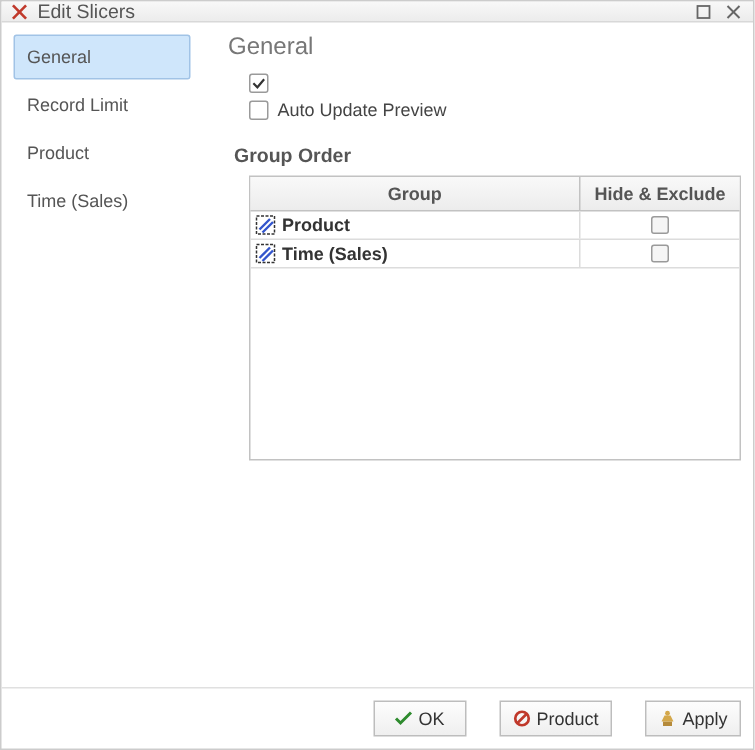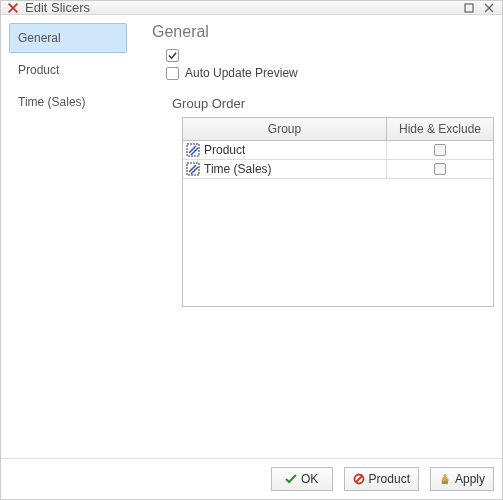--- a/index.html
+++ b/index.html
@@ -71,21 +71,22 @@
     font-size:12px;
     color:#444;
   }
   .cb {
     width:13px;height:13px;border:1px solid #9a9a9a;border-radius:2px;
     background:#fff;display:flex;align-items:center;justify-content:center;
     font-size:10px;color:#2b2b2b;cursor:pointer;
   }
   .group-order {
     margin-top:12px;
-    margin-left:16px;
+    margin-left:0;
+    font-weight:bold;
   }
   .group-order-title {
     font-size:13px;color:#555;margin-bottom:6px;margin-left:4px;
   }
   .edit-row {
     display:flex;align-items:center;gap:10px;
     margin-left:18px;
     margin-bottom:6px;
   }
   .edit-btn {
@@ -128,21 +129,21 @@
     width:14px;height:14px;
   }
   .small-cb {
     width:12px;height:12px;border:1px solid #9a9a9a;border-radius:2px;background:#f5f5f5;cursor:pointer;
   }
   .footer {
     border-top:1px solid #e0e0e0;
     padding:8px;
     display:flex;
     justify-content:flex-end;
-    gap:11px;
+    gap:22px;
   }
   .btn {
     min-width:62px;
     height:24px;
     border:1px solid #bdbdbd;
     background:linear-gradient(#fdfdfd,#efefef);
     display:flex;align-items:center;justify-content:center;
     gap:4px;
     font-size:12px;color:#333;cursor:pointer;
     padding:0 8px;
@@ -171,20 +172,21 @@
           <line x1="1" y1="1" x2="9" y2="9" stroke="#666" stroke-width="1.3"></line>
           <line x1="9" y1="1" x2="1" y2="9" stroke="#666" stroke-width="1.3"></line>
         </svg>
     </span>
   </div>
 </div>
 
 <div class="content">
   <div class="sidebar">
     <div class="side-item active"><span>General</span></div>
+    <div class="side-item"><span>Record Limit</span></div>
     <div class="side-item"><span>Product</span></div>
     <div class="side-item"><span>Time (Sales)</span></div>
   </div>
 
   <div class="main">
     <div class="section-title">General</div>
 
     <div class="checkbox-row">
       <span class="cb">
         <svg viewBox="0 0 10 10" width="9" height="9">

